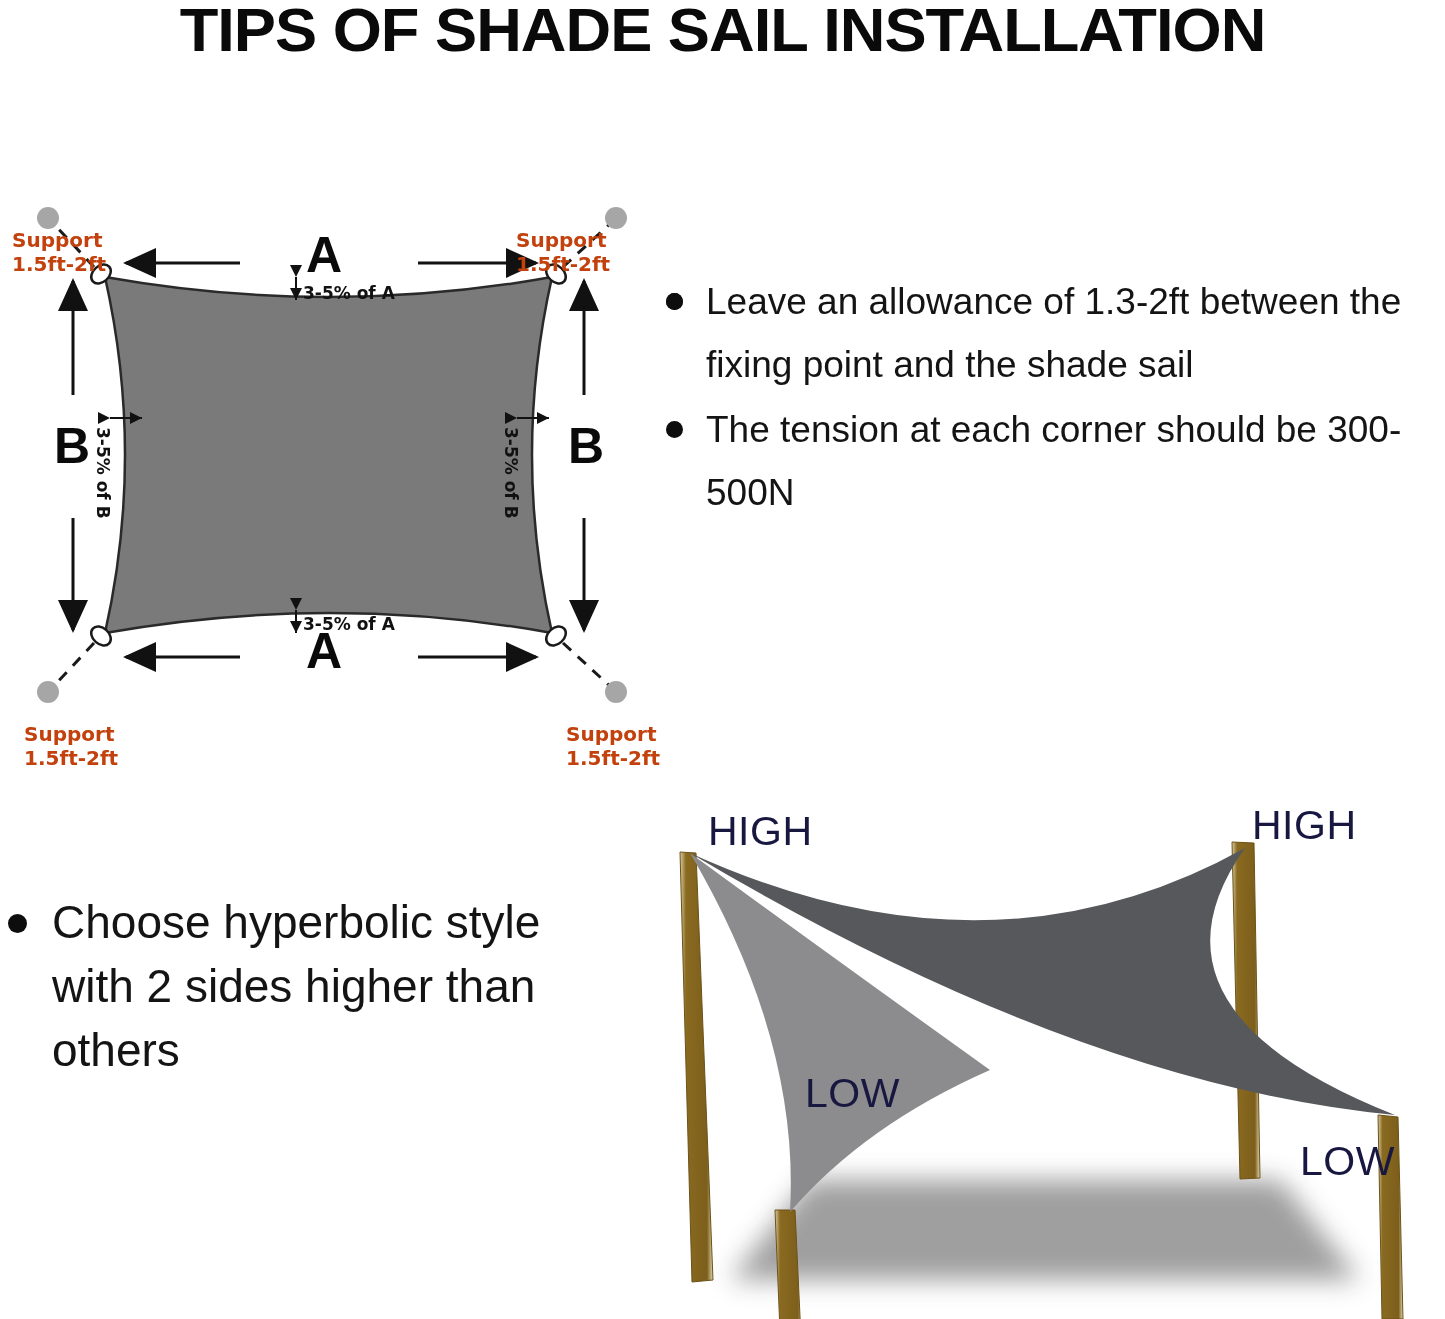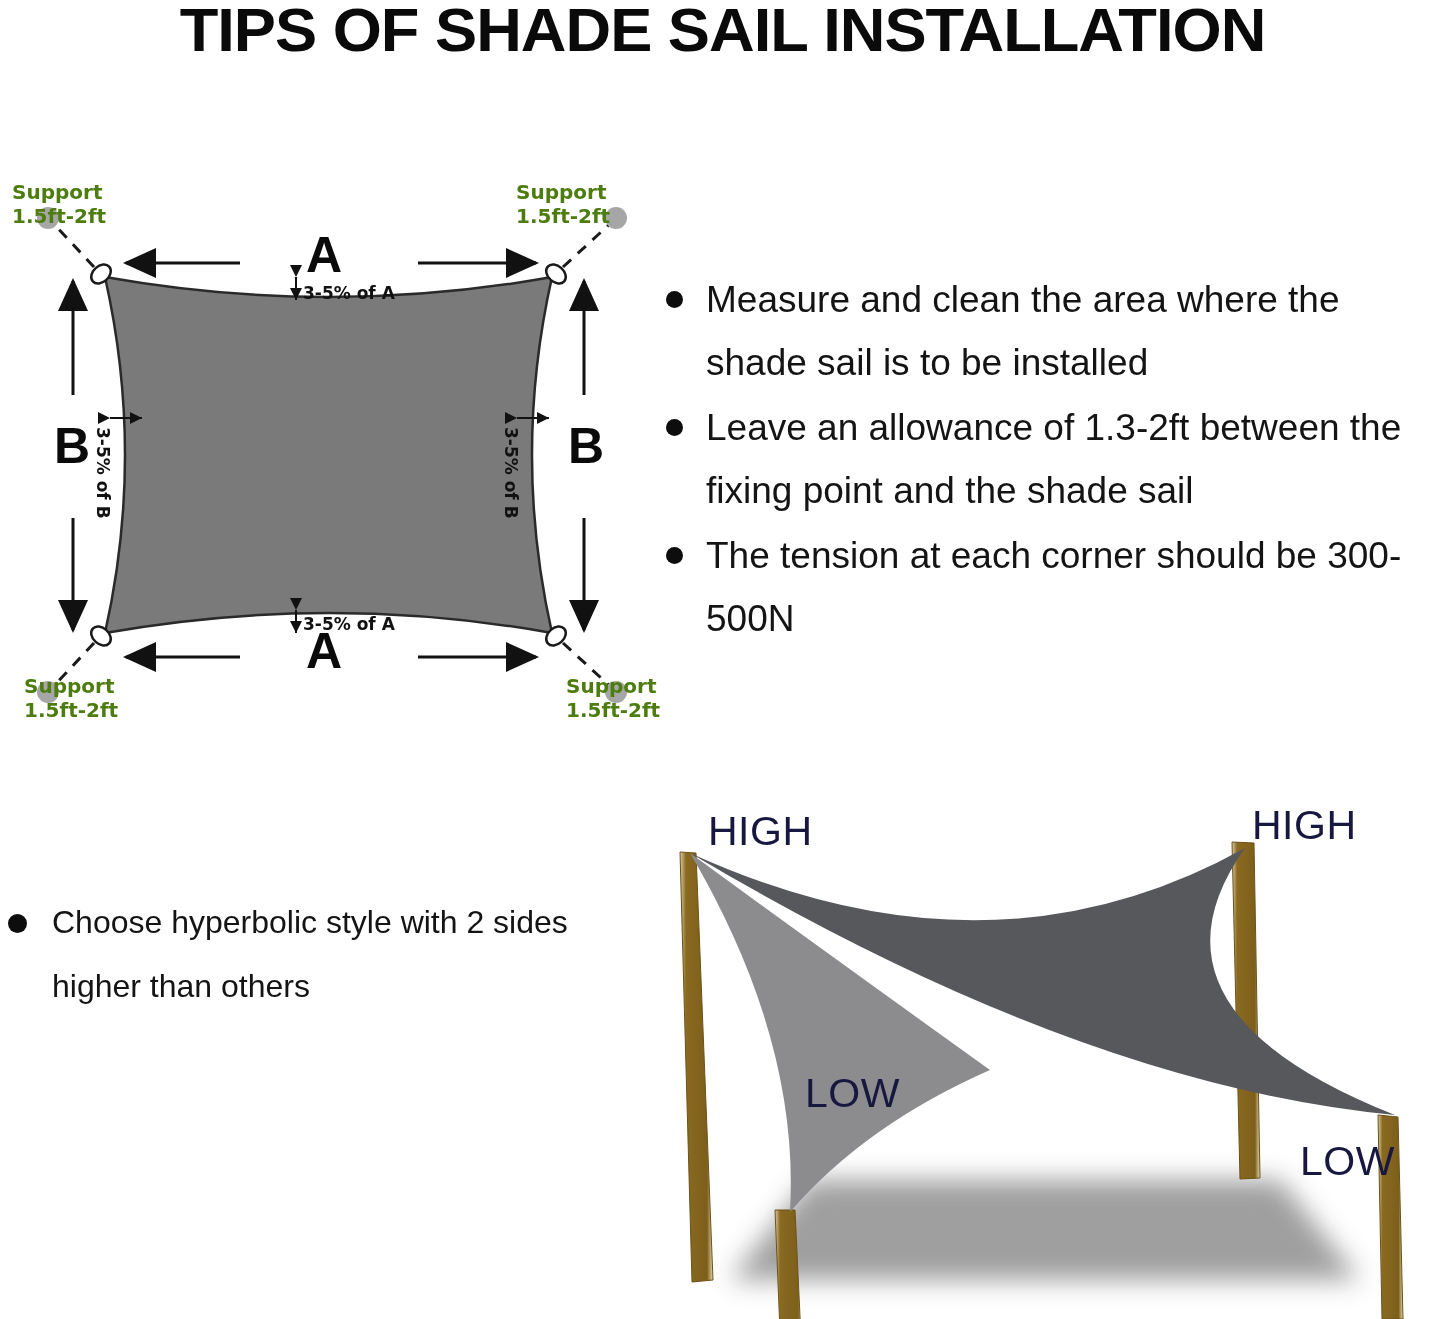--- a/index.html
+++ b/index.html
@@ -30,32 +30,33 @@
     line-height:63px;
     color:#141414;
     padding-left:58px;
     margin:0 0 2px 0;
   }
   ul.tips li .dot{
     position:absolute;left:18px;top:23px;
     width:17px;height:17px;border-radius:50%;
     background:#0d0d0d;
   }
-  #bottom-list ul.tips li{font-size:32px;line-height:64px;padding-left:52px;}
+  #bottom-list ul.tips li{font-size:46px;line-height:64px;padding-left:52px;}
   #bottom-list ul.tips li .dot{left:8px;top:24px;width:19px;height:19px;}
 
   
   .supportlbl{
     position:absolute;
     font-family:"DejaVu Sans","Liberation Sans",sans-serif;
     font-weight:600;
     font-size:20px;
     line-height:24px;
-    color:#4d7c0f;
-    white-space:nowrap;
+    color:#c2410c;
+    white-space:nowrap;
+    margin-top:48px;
   }
   .pct{
     position:absolute;
     font-family:"DejaVu Sans","Liberation Sans",sans-serif;
     font-weight:700;
     font-size:17px;
     color:#111;
     white-space:nowrap;
   }
   .pct.vert{transform-origin:left top;}
@@ -187,21 +188,20 @@
   <div class="pct" style="left:303px;top:133px;">3-5% of A</div>
   <div class="pct" style="left:303px;top:464px;">3-5% of A</div>
   <div class="pct vert" style="left:113px;top:277px;transform:rotate(90deg);">3-5% of B</div>
   <div class="pct vert" style="left:521px;top:277px;transform:rotate(90deg);">3-5% of B</div>
 </div>
 
 <div id="tips-list">
   <ul class="tips">
     <li>
       <span class="dot"></span>
-      <span>Measure and clean the area where the shade sail is to be installed</span>
     </li>
     <li>
       <span class="dot"></span>
       <span>Leave an allowance of 1.3-2ft between the fixing point and the shade sail</span>
     </li>
     <li>
       <span class="dot"></span>
       <span>The tension at each corner should be 300-500N</span>
     </li>
   </ul>

